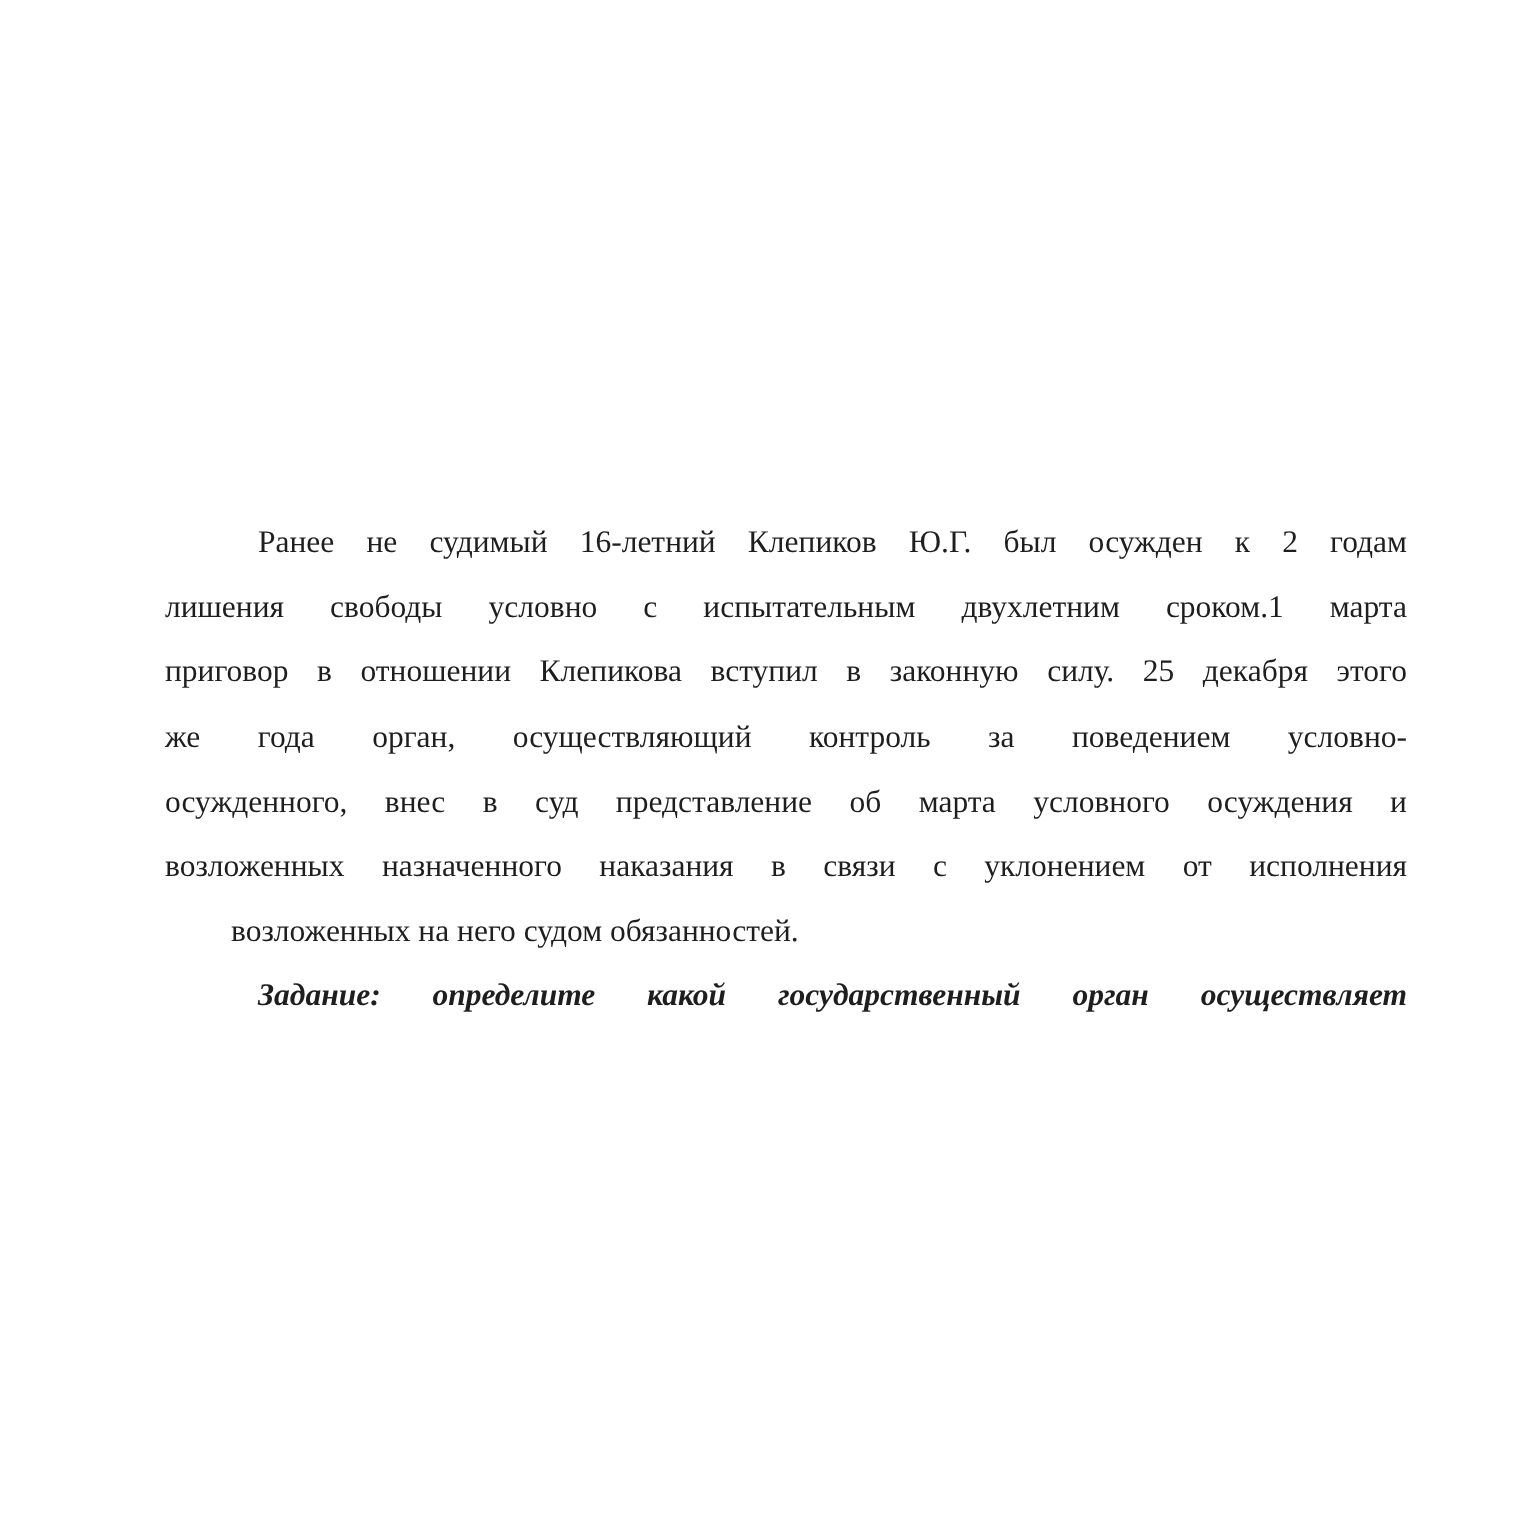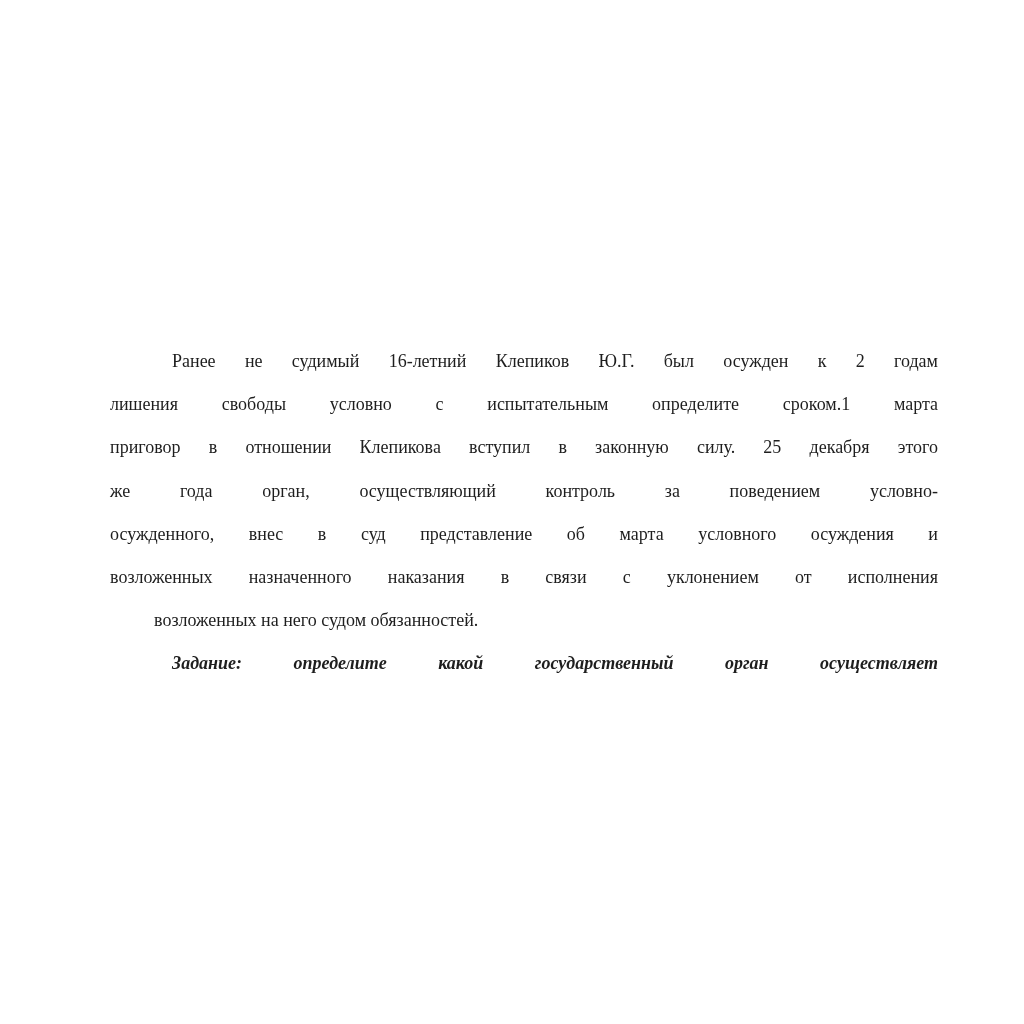--- a/index.html
+++ b/index.html
@@ -14,21 +14,21 @@
     background: #ffffff;
     overflow: hidden;
     font-family: "Liberation Serif", "DejaVu Serif", serif;
   }
   .textblock {
     position: absolute;
     left: 110px;
     top: 340px;
     width: 828px;
     color: #1e1e1e;
-    font-size: 18px;
+    font-size: 21px;
     line-height: 43.2px;
     text-rendering: optimizeLegibility;
   }
   .para {
     margin: 0;
     padding: 0;
   }
   .para-task {
     font-weight: 600;
     font-style: italic;
@@ -50,21 +50,21 @@
   }
 </style>
 </head>
 <body>
 
 <div class="page">
   <div class="textblock">
 
     <p class="para para-case">
       <span class="line justify indent" style="display:block">Ранее не судимый 16-летний Клепиков Ю.Г. был осужден к 2 годам</span>
-      <span class="line justify" style="display:block">лишения свободы условно с испытательным определите сроком.1 марта</span>
+      <span class="line justify" style="display:block">лишения свободы условно с испытательным двухлетним сроком.1 марта</span>
       <span class="line justify" style="display:block">приговор в отношении Клепикова вступил в законную силу. 25 декабря этого</span>
       <span class="line justify" style="display:block">же года орган, осуществляющий контроль за поведением условно-</span>
       <span class="line justify" style="display:block">осужденного, внес в суд представление об марта условного осуждения и</span>
       <span class="line justify" style="display:block">возложенных назначенного наказания в связи с уклонением от исполнения</span>
       <span class="line left" style="display:block">возложенных на него судом обязанностей.</span>
     </p>
 
     <p class="para para-task">
       <span class="line justify indent" style="display:block">Задание: определите какой государственный орган осуществляет</span>
     </p>

